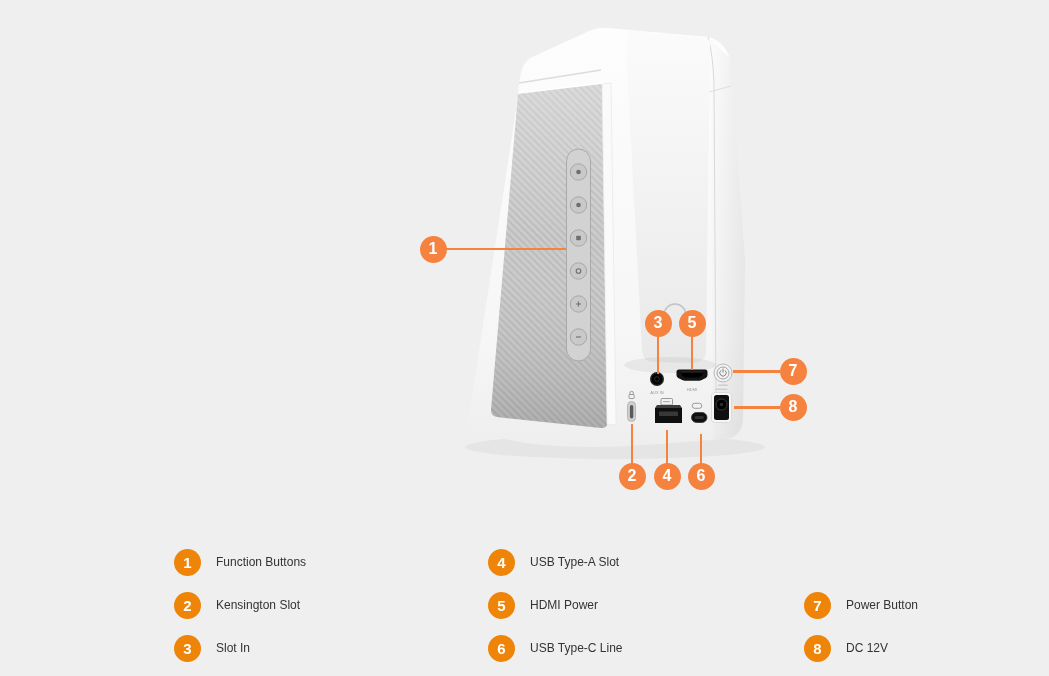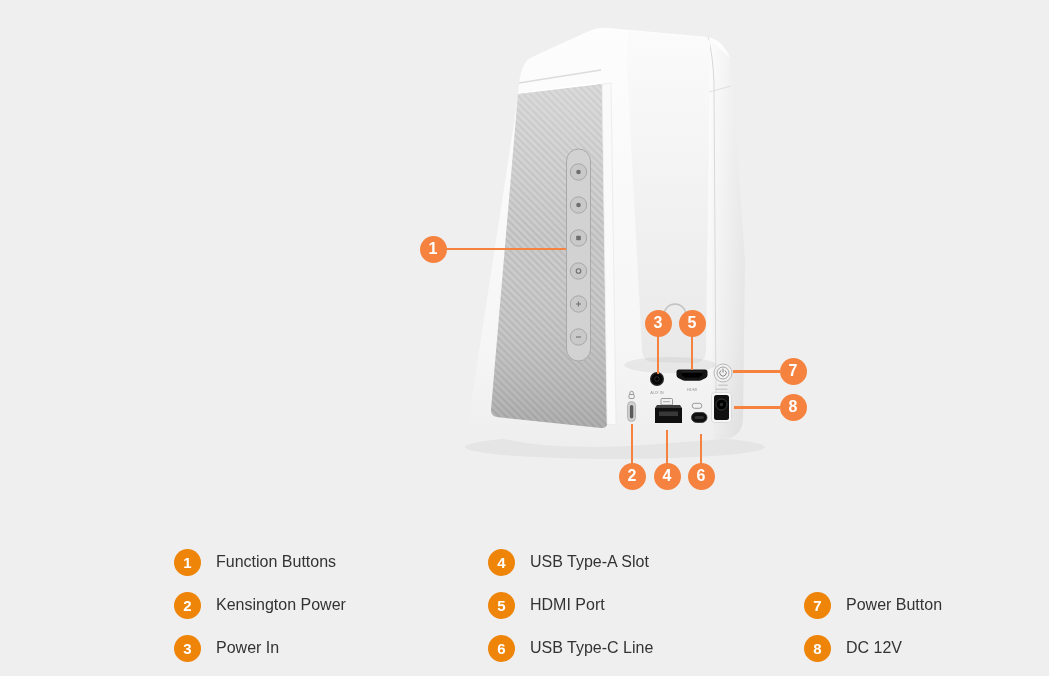--- a/index.html
+++ b/index.html
@@ -22,21 +22,21 @@
   .leader{position:absolute;background:#f5833f;}
   
   .leg-item{position:absolute;display:flex;align-items:center;height:27px;}
   .leg-badge{
     width:27px;height:27px;border-radius:50%;
     background:#ee8408;color:#fff;
     display:flex;align-items:center;justify-content:center;
     font-size:15px;font-weight:bold;line-height:1;
     flex:0 0 27px;
   }
-  .leg-label{margin-left:15px;font-size:16px;color:#333;white-space:nowrap;}
+  .leg-label{margin-left:15px;font-size:12px;color:#333;white-space:nowrap;}
 </style>
 </head>
 <body>
 
 <div class="stage">
 
   <svg class="speaker-svg" viewBox="0 0 320 440">
     <defs>
       <linearGradient id="bodyGrad" x1="0" y1="0" x2="0" y2="1">
         <stop offset="0" stop-color="#fdfdfd"></stop>
@@ -186,33 +186,33 @@
   <div class="co" style="left:779.5px;top:357.5px;">7</div>
   <div class="co" style="left:779.5px;top:393.5px;">8</div>
 
   <div>
     <div class="leg-item" style="left:174px;top:548.5px;">
       <span class="leg-badge">1</span>
       <span class="leg-label">Function Buttons</span>
     </div>
     <div class="leg-item" style="left:174px;top:591.5px;">
       <span class="leg-badge">2</span>
-      <span class="leg-label">Kensington Power</span>
+      <span class="leg-label">Kensington Slot</span>
     </div>
     <div class="leg-item" style="left:174px;top:634.5px;">
       <span class="leg-badge">3</span>
-      <span class="leg-label">Power In</span>
+      <span class="leg-label">Slot In</span>
     </div>
     <div class="leg-item" style="left:488px;top:548.5px;">
       <span class="leg-badge">4</span>
       <span class="leg-label">USB Type-A Slot</span>
     </div>
     <div class="leg-item" style="left:488px;top:591.5px;">
       <span class="leg-badge">5</span>
-      <span class="leg-label">HDMI Port</span>
+      <span class="leg-label">HDMI Power</span>
     </div>
     <div class="leg-item" style="left:488px;top:634.5px;">
       <span class="leg-badge">6</span>
       <span class="leg-label">USB Type-C Line</span>
     </div>
     <div class="leg-item" style="left:804px;top:591.5px;">
       <span class="leg-badge">7</span>
       <span class="leg-label">Power Button</span>
     </div>
     <div class="leg-item" style="left:804px;top:634.5px;">

